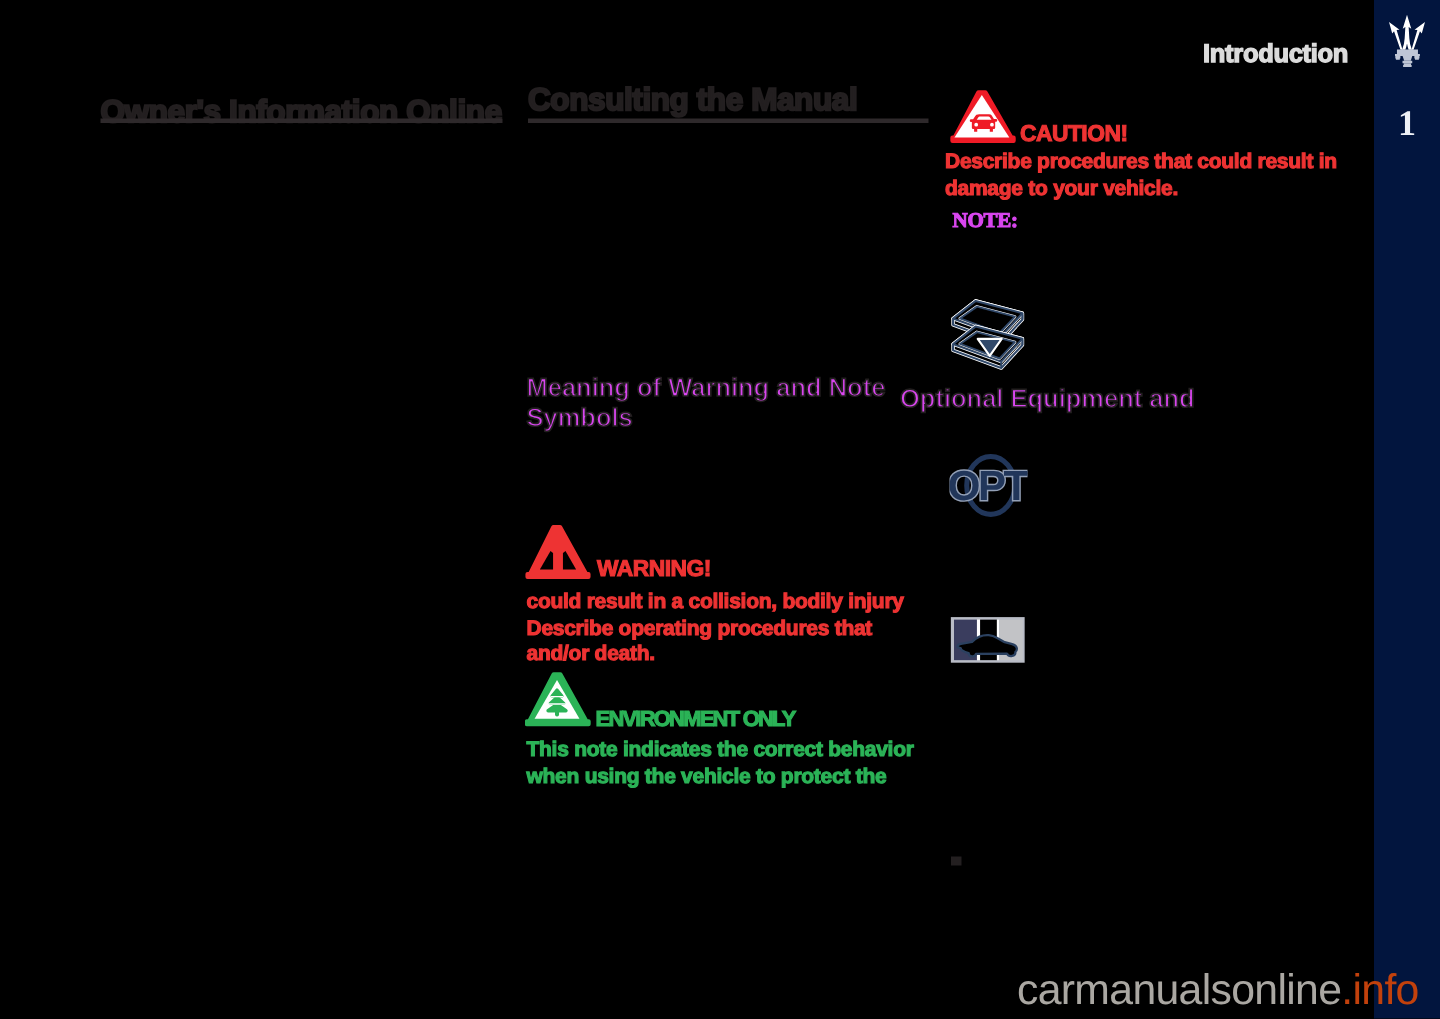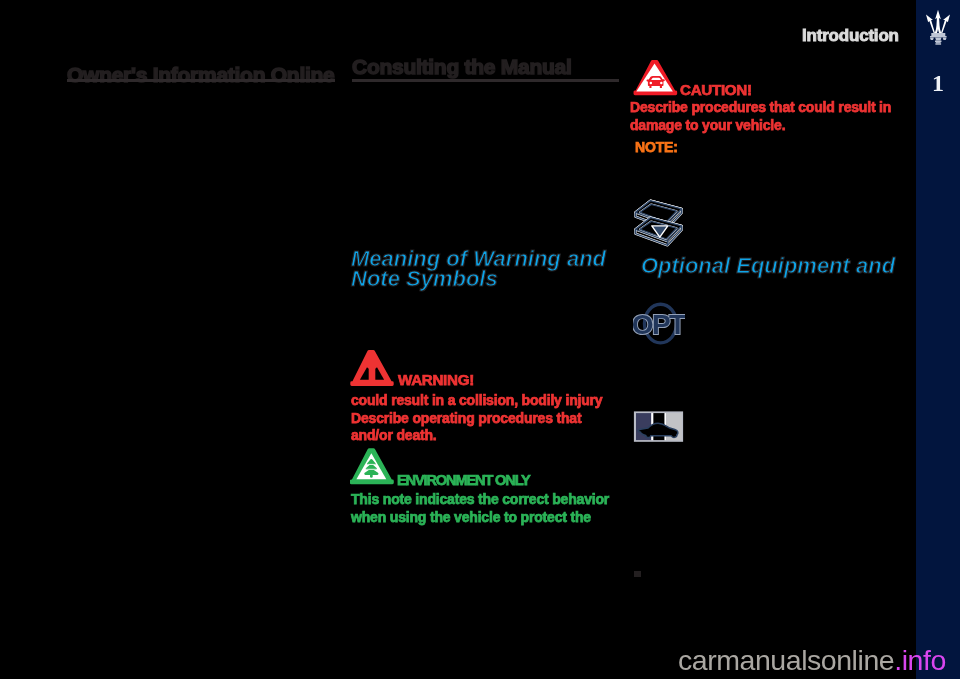--- a/index.html
+++ b/index.html
@@ -18,37 +18,37 @@
   
   .chapter-label{position:absolute;left:802px;top:27px;color:#dcdcdc;
       font-size:17px;font-weight:bold;letter-spacing:-0.2px;line-height:17px;
       -webkit-text-stroke:0.9px #dcdcdc;}
 
   
   .h1{position:absolute;font-weight:bold;font-size:21px;color:#231f20;
       line-height:23px;letter-spacing:-0.27px;white-space:nowrap;
       -webkit-text-stroke:1.5px #231f20;}
   .rule{position:absolute;height:3px;background:#2e292b;}
-  .h2{position:absolute;font-weight:bold;font-size:22px;color:#0ea5e9;
-      line-height:19.5px;letter-spacing:0.0px;font-style:italic;-webkit-text-stroke:1.15px #231f20;}
+  .h2{position:absolute;font-weight:bold;font-size:17px;color:#d946ef;
+      line-height:19.5px;letter-spacing:0.0px;-webkit-text-stroke:1.15px #231f20;}
   .body{position:absolute;font-size:14px;font-weight:bold;
       line-height:17.7px;letter-spacing:-0.18px;-webkit-text-stroke:0.75px;}
   .red{color:#ee3333;}
   .green{color:#2bb357;}
-  .dark{color:#f97316;}
+  .dark{color:#d946ef;font-family:Liberation Serif, serif;}
   .lbl{font-size:15.2px;font-weight:bold;letter-spacing:-0.32px;-webkit-text-stroke:0.75px;}
   .lbl.tight{font-size:14.6px;letter-spacing:-1.15px;}
 
   .ico{position:absolute;}
 
   
   .wm{position:absolute;left:678px;top:643px;font-size:28.5px;
       font-family:"Liberation Sans",sans-serif;color:#aaa7a2;
       letter-spacing:-0.45px;line-height:34px;white-space:nowrap;}
-  .wm .dim{color:#d946ef;}
+  .wm .dim{color:#c2410c;}
 </style>
 </head>
 <body>
 
 <div id="page">
 
   <div class="chapter-label">Introduction</div>
 
   <div class="h1" style="left:67px;top:63px;">Owner's Information Online</div>
   <div class="rule" style="left:67px;top:79px;width:268px;"></div>
@@ -126,21 +126,21 @@
         <path d="M17.3 5.4 L42.6 12.1 L32.4 23.0 L6.0 13.3 Z" fill="#000000" stroke="#ffffff" stroke-width="2.0" stroke-linejoin="round"></path>
         <path d="M17.3 5.4 L42.6 12.1 L32.4 23.0 L6.0 13.3 Z" fill="#000000" stroke="#31496a" stroke-width="1.3" stroke-linejoin="round"></path>
         <path d="M1.4 13.4 v4.2 M47.6 9.8 v4.2 M33.5 25.1 v4.2" fill="none" stroke="#31496a" stroke-width="1.3"></path>
       </g>
     </defs>
     <use href="#plate" x="0" y="0"></use>
     <use href="#plate" x="0" y="17.0"></use>
     <path d="M17.8 26.9 h16.0 L25.8 38.2 Z" fill="#31496a" stroke="#ffffff" stroke-width="1.4" stroke-linejoin="round"></path>
   </svg>
 
-  <div class="h2" style="left:635px;top:256px;width:266px;text-align:center;">
+  <div class="h2" style="left:600px;top:256px;width:266px;">
     <div>Optional Equipment and</div>
   </div>
 
   <svg class="ico" style="left:633px;top:302px;" width="52" height="44" viewBox="0 0 52 44">
     <ellipse cx="27.5" cy="21.6" rx="16.0" ry="19.3" fill="none" stroke="#21365a" stroke-width="3.4"></ellipse>
     <text x="25.2" y="31.5" text-anchor="middle" font-family="Liberation Sans, sans-serif" font-size="28" font-weight="bold" fill="#21365a" letter-spacing="-1.6" stroke="#93a0b6" stroke-width="1.9" paint-order="stroke">OPT</text>
   </svg>
 
   <svg class="ico" style="left:633px;top:410px;" width="52" height="34" viewBox="0 0 52 34">
     <rect x="0.9" y="1.4" width="49.2" height="30.4" fill="#b9bcc6"></rect>

